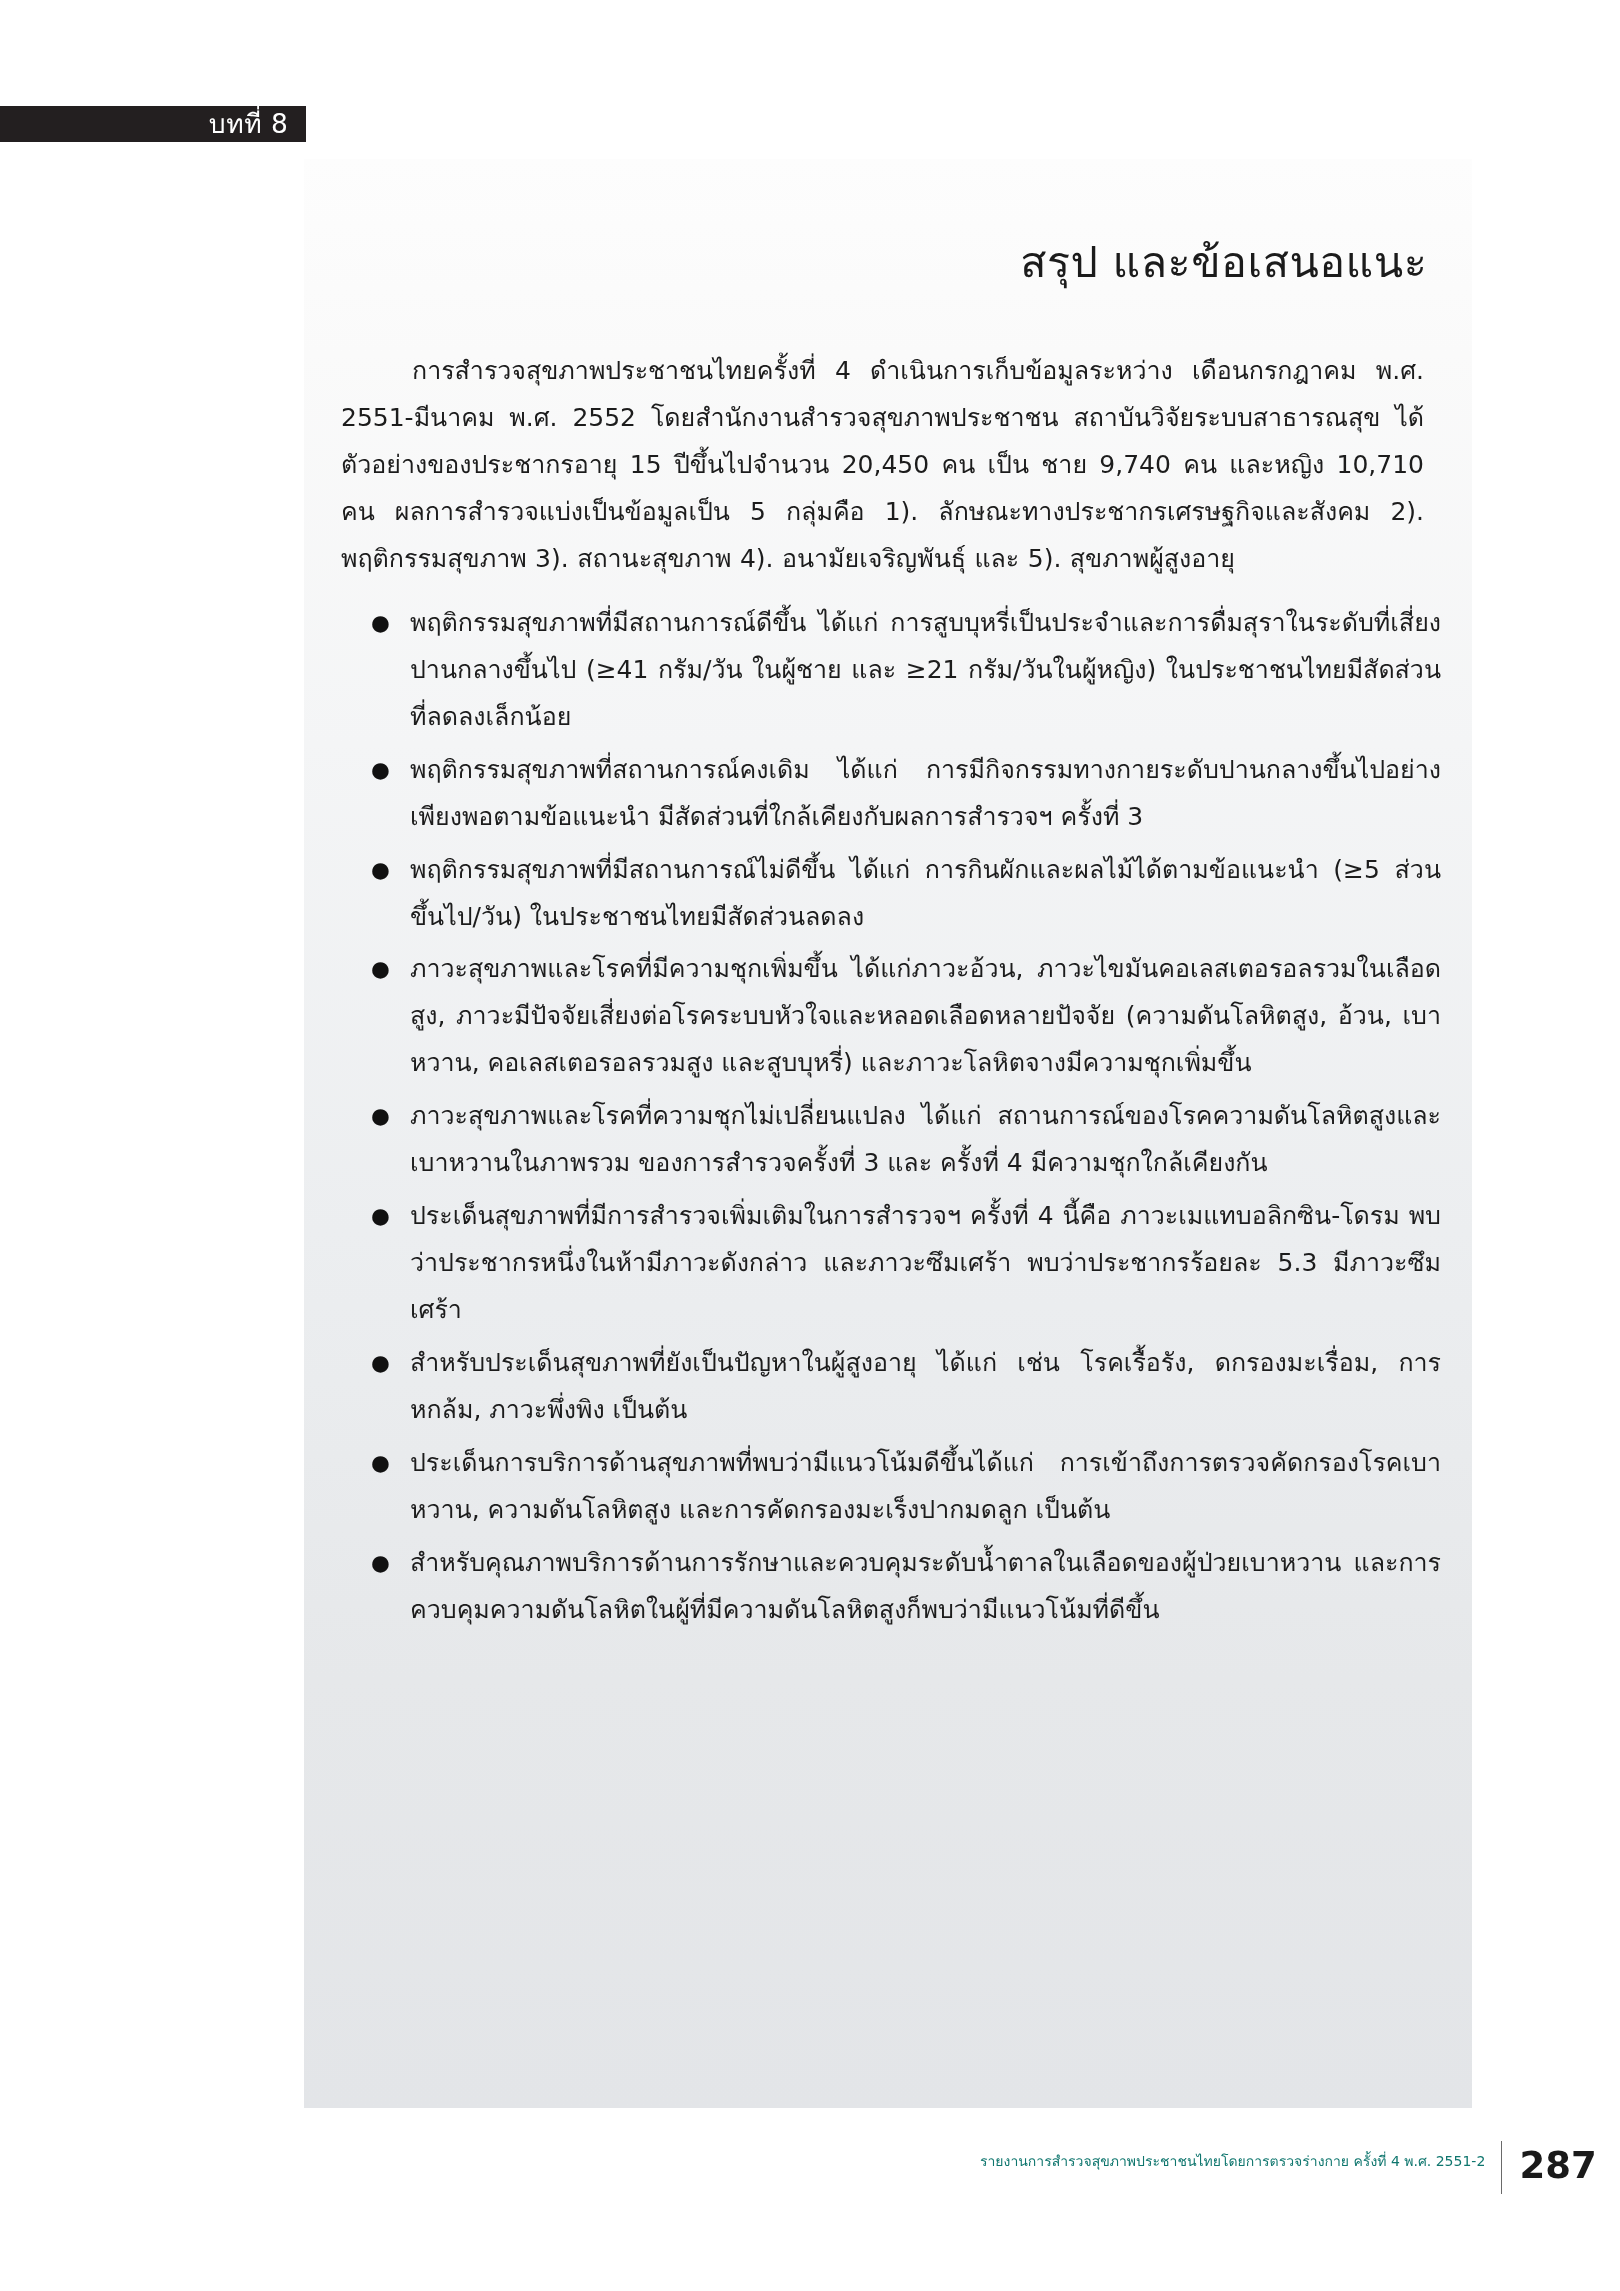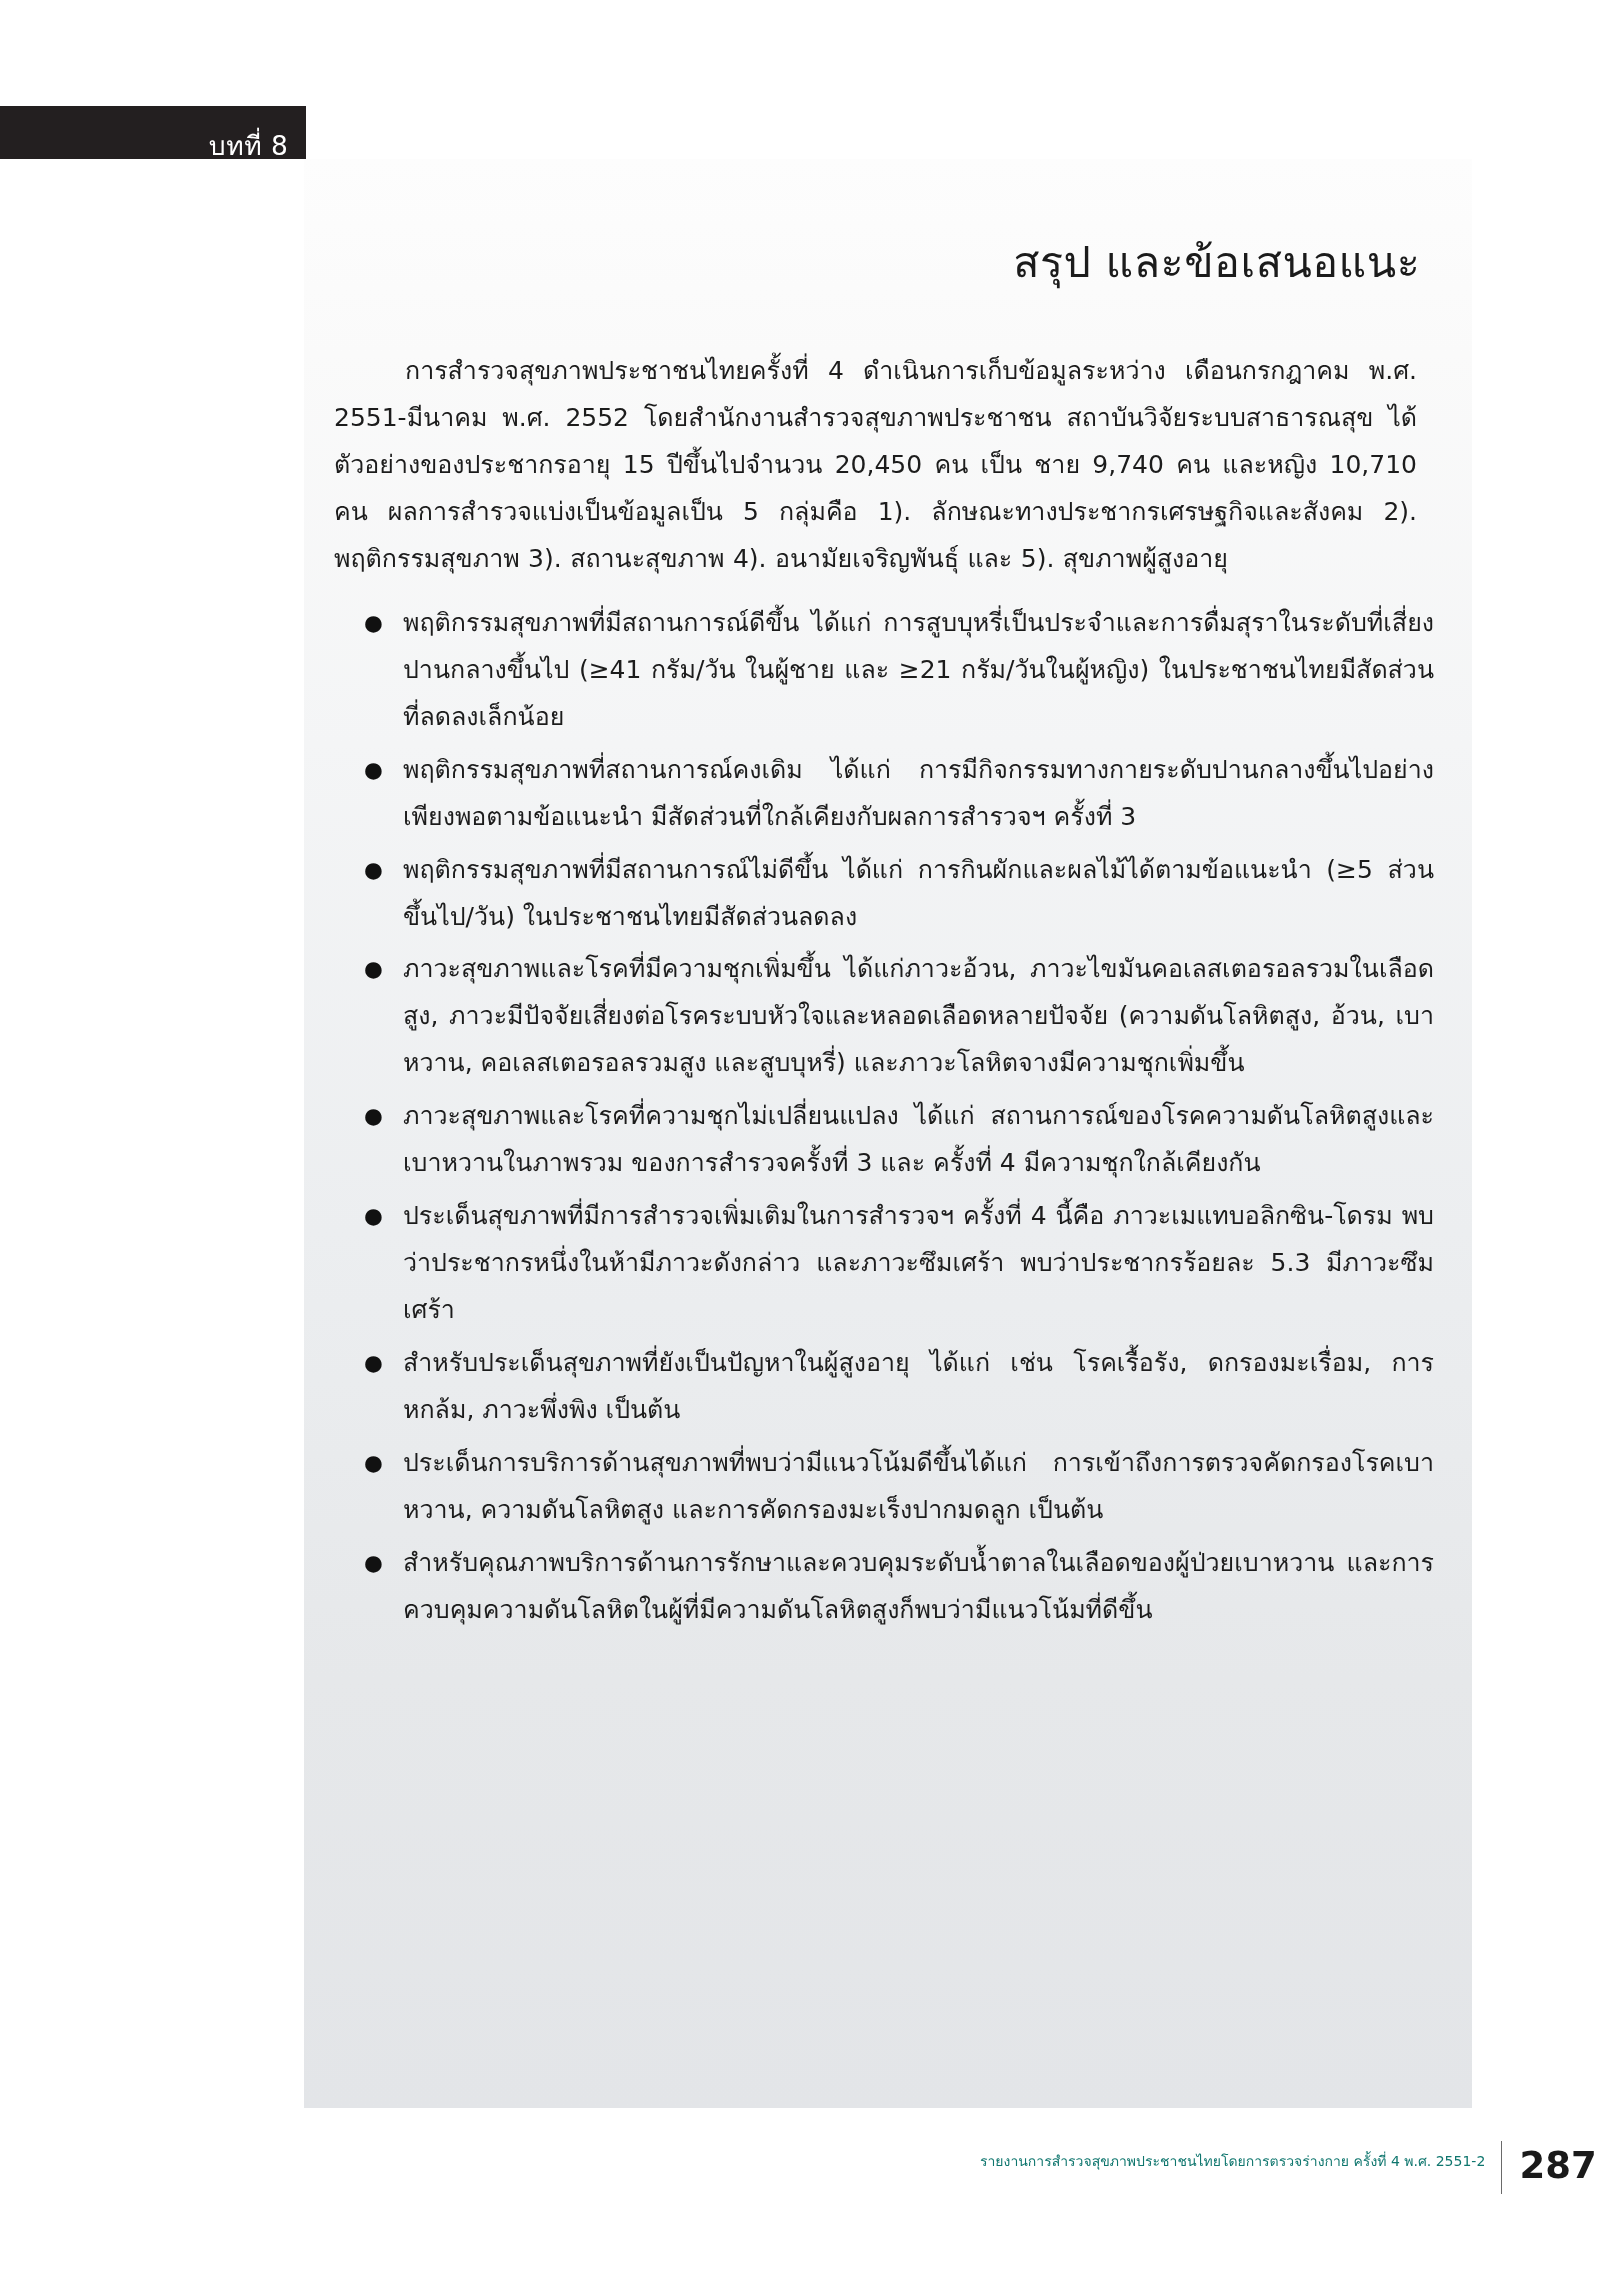--- a/index.html
+++ b/index.html
@@ -15,24 +15,24 @@
     color: #1a1a1a;
     overflow: hidden;
   }
 
   
   #chapter-banner {
     position: absolute;
     left: 0;
     top: 106px;
     width: 306px;
-    height: 53px;
+    height: 36px;
     background: #231f20;
     display: flex;
-    align-items: flex-end;
+    align-items: center;
     justify-content: flex-end;
     box-sizing: border-box;
     padding-right: 17.6px;
   }
   #chapter-banner .chapter-label {
     color: #ffffff;
     font-size: 26.5px;
     letter-spacing: 0.5px;
     line-height: 1;
     white-space: nowrap;
@@ -50,21 +50,21 @@
                 #fafafa 10%,
                 #f4f5f6 30%,
                 #eceef0 55%,
                 #e6e8ea 78%,
                 #e3e5e8 100%);
   }
 
   
   #text-column {
     position: absolute;
-    left: 317px;
+    left: 324px;
     top: 167px;
     width: 1117px;
   }
 
   #page-title {
     text-align: right;
     font-size: 43px;
     line-height: 1.25;
     font-weight: normal;
     margin: 0;

